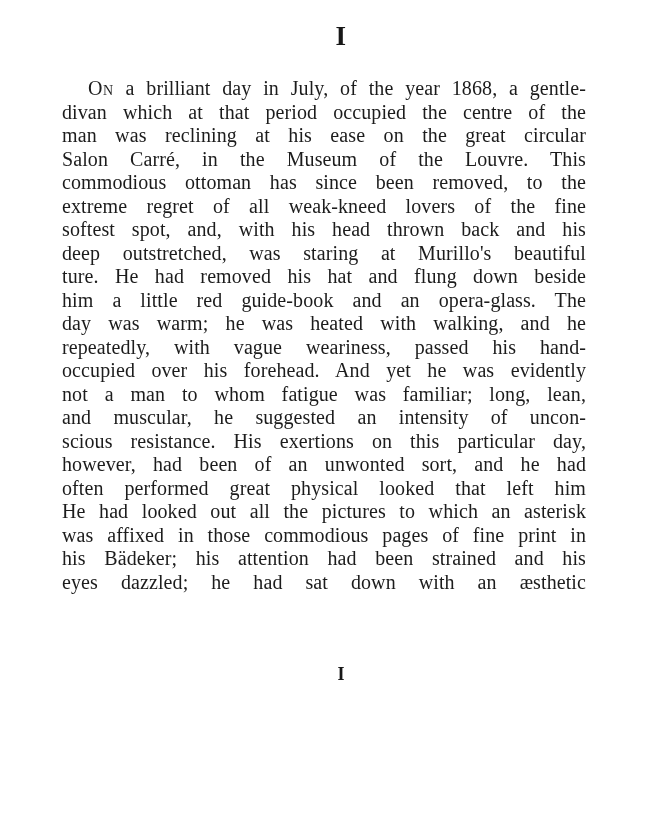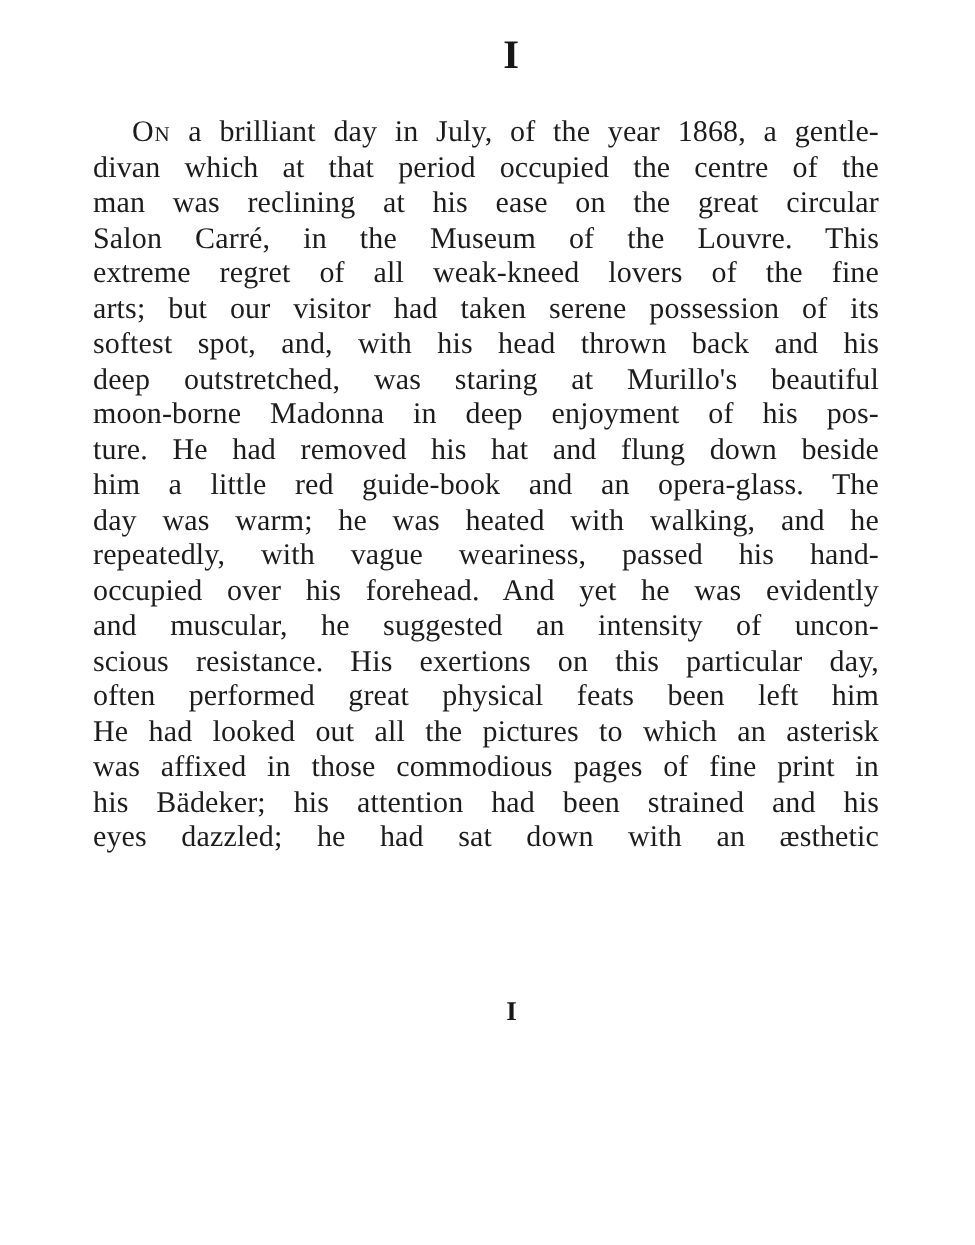--- a/index.html
+++ b/index.html
@@ -68,33 +68,34 @@
 
 <div class="page">
 
   <div class="chapter-heading">I</div>
 
   <div class="body-text">
     <div class="line first"><span class="opening-word">On</span><span> a brilliant day in July, of the year 1868, a gentle-</span></div>
     <div class="line">divan which at that period occupied the centre of the</div>
     <div class="line">man was reclining at his ease on the great circular</div>
     <div class="line">Salon Carré, in the Museum of the Louvre.  This</div>
+    <div class="line">commodious ottoman has since been removed, to the</div>
     <div class="line">extreme regret of all weak-kneed lovers of the fine</div>
-    <div class="line">arts; but our visitor had taken serene possession of its</div>
     <div class="line">softest spot, and, with his head thrown back and his</div>
     <div class="line">deep outstretched, was staring at Murillo's beautiful</div>
-    <div class="line">moon-borne Madonna in deep enjoyment of his pos-</div>
     <div class="line">ture.  He had removed his hat and flung down beside</div>
     <div class="line">him a little red guide-book and an opera-glass.  The</div>
     <div class="line">day was warm; he was heated with walking, and he</div>
     <div class="line">repeatedly, with vague weariness, passed his hand-</div>
     <div class="line">occupied over his forehead.  And yet he was evidently</div>
+    <div class="line">not a man to whom fatigue was familiar; long, lean,</div>
     <div class="line">and muscular, he suggested an intensity of uncon-</div>
     <div class="line">scious resistance.  His exertions on this particular day,</div>
-    <div class="line">often performed great physical feats been left him</div>
+    <div class="line">however, had been of an unwonted sort, and he had</div>
+    <div class="line">often performed great physical looked that left him</div>
     <div class="line">He had looked out all the pictures to which an asterisk</div>
     <div class="line">was affixed in those commodious pages of fine print in</div>
     <div class="line">his Bädeker; his attention had been strained and his</div>
     <div class="line">eyes dazzled; he had sat down with an æsthetic</div>
   </div>
 
   <div class="page-number">I</div>
 
 </div>
 

